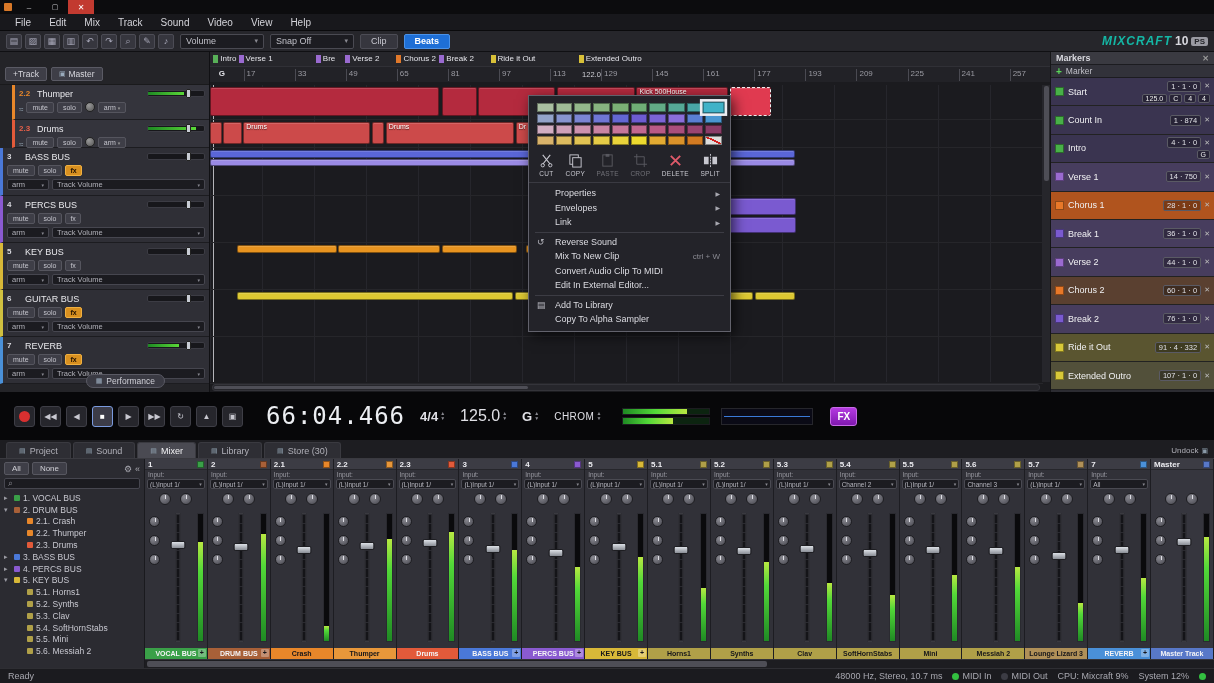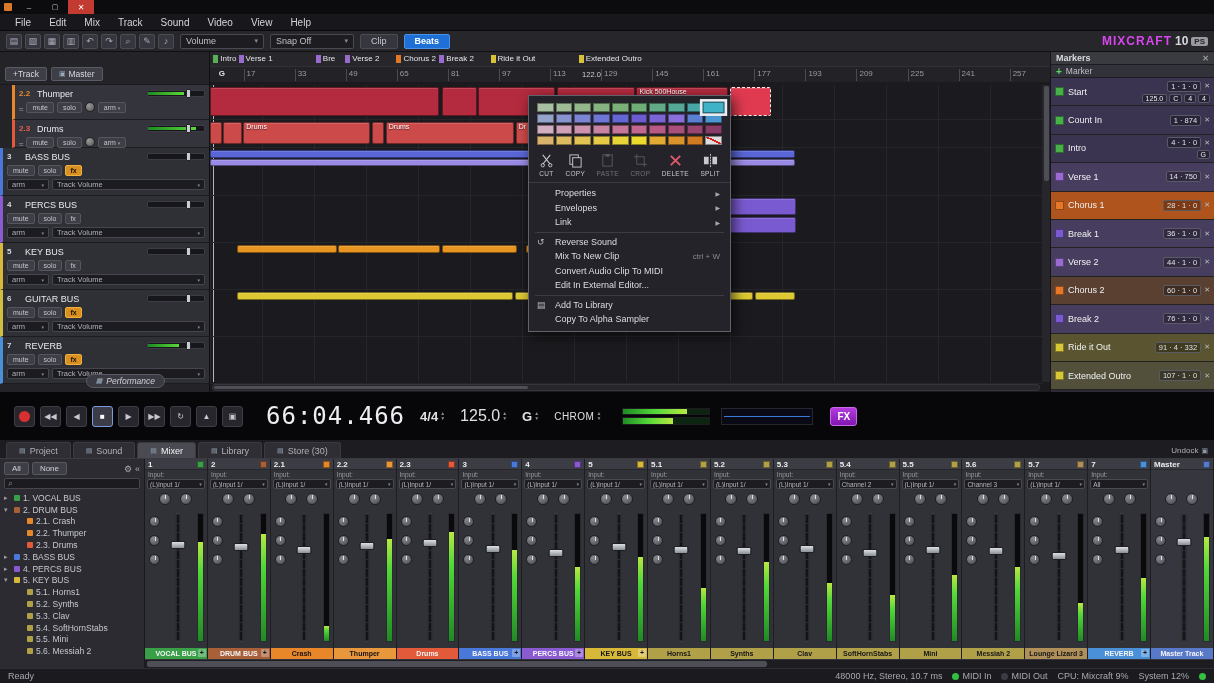--- a/index.html
+++ b/index.html
@@ -22,32 +22,32 @@
 
   
   .toolbar{position:absolute;top:31px;left:0;right:0;height:21px;background:#26262b;display:flex;align-items:center;padding:0 6px;gap:6px;border-bottom:1px solid #101013;}
   .tbicons{display:flex;gap:3px;}
   .tbi{width:16px;height:15px;background:#36363e;border:1px solid #4c4c55;border-radius:2px;font-size:9px;color:#aab;display:flex;align-items:center;justify-content:center;}
   .tbdrop{height:15px;min-width:84px;background:#1c1c21;border:1px solid #4a4a52;border-radius:2px;display:flex;align-items:center;justify-content:space-between;font-size:9px;color:#c0c0c8;padding:0 5px;}
   .tbdrop::after{content:"▾";font-size:7px;color:#8a8a92;margin-left:6px;}
   .tbtn{height:15px;padding:0 10px;border-radius:2px;font-size:9px;display:flex;align-items:center;background:#36363e;border:1px solid #4c4c55;color:#c8c8d0;}
   .tbtn.blue{background:#1e6fd6;border-color:#4a92e8;color:#fff;font-weight:bold;}
   .logo{margin-left:auto;display:flex;align-items:center;gap:3px;}
-  .logoname{font-size:12px;font-weight:bold;color:#d946ef;letter-spacing:1px;}
+  .logoname{font-size:12px;font-weight:bold;font-style:italic;color:#14b8a6;letter-spacing:1px;}
   .logover{font-size:12px;font-weight:bold;color:#d8d8de;}
   .logops{font-size:8px;font-weight:bold;color:#26262b;background:#9a9aa2;padding:0 3px;border-radius:2px;}
 
   
   .arrange{position:absolute;top:52px;left:0;right:0;height:340px;background:#202024;}
   .theaders{position:absolute;left:0;top:0;width:210px;bottom:0;background:#242428;border-right:1px solid #101013;}
   .theadtop{height:33px;position:relative;border-bottom:1px solid #1a1a1c;}
   .topbtns{position:absolute;left:5px;bottom:3px;display:flex;gap:4px;}
   .topbtn{display:inline-flex;align-items:center;gap:3px;font-size:8.5px;color:#d8d8de;background:#3e3e47;border:1px solid #5a5a64;border-radius:2px;padding:1px 7px;}
   .micon{font-size:7px;color:#9ab;}
-  .perf{position:absolute;right:44px;bottom:4px;font-size:8.5px;color:#cfcfd6;background:#3a3a43;border:1px solid #5a5a64;border-radius:7px;padding:1px 9px;display:flex;gap:4px;align-items:center;font-style:italic;}
+  .perf{position:absolute;right:44px;bottom:4px;font-size:8.5px;color:#cfcfd6;background:#3a3a43;border:1px solid #5a5a64;border-radius:7px;padding:1px 9px;display:flex;gap:4px;align-items:center;}
   .perf::before{content:"▦";font-size:7px;color:#9ab;}
   .trk{background:#2f2f36;border-bottom:1px solid #1c1c20;padding:2px 4px 0 4px;position:relative;border-left:3px solid #555;}
   .trk.sub{margin-left:12px;background:#34343c;}
   .trow{display:flex;align-items:center;gap:4px;}
   .r1{height:13px;}
   .tnum{font-size:8px;font-weight:bold;min-width:14px;}
   .tname{font-size:9px;color:#e8e8ec;white-space:nowrap;overflow:hidden;flex:1;}
   .tslider{width:58px;height:7px;background:#17171b;border:1px solid #3c3c44;border-radius:2px;position:relative;}
   .tsfill{position:absolute;left:0;top:1px;bottom:1px;background:linear-gradient(90deg,#1f8a24,#5ad838);}
   .tshandle{position:absolute;left:68%;top:-2px;width:5px;height:9px;background:#c8ccd4;border:1px solid #222;border-radius:1px;}

